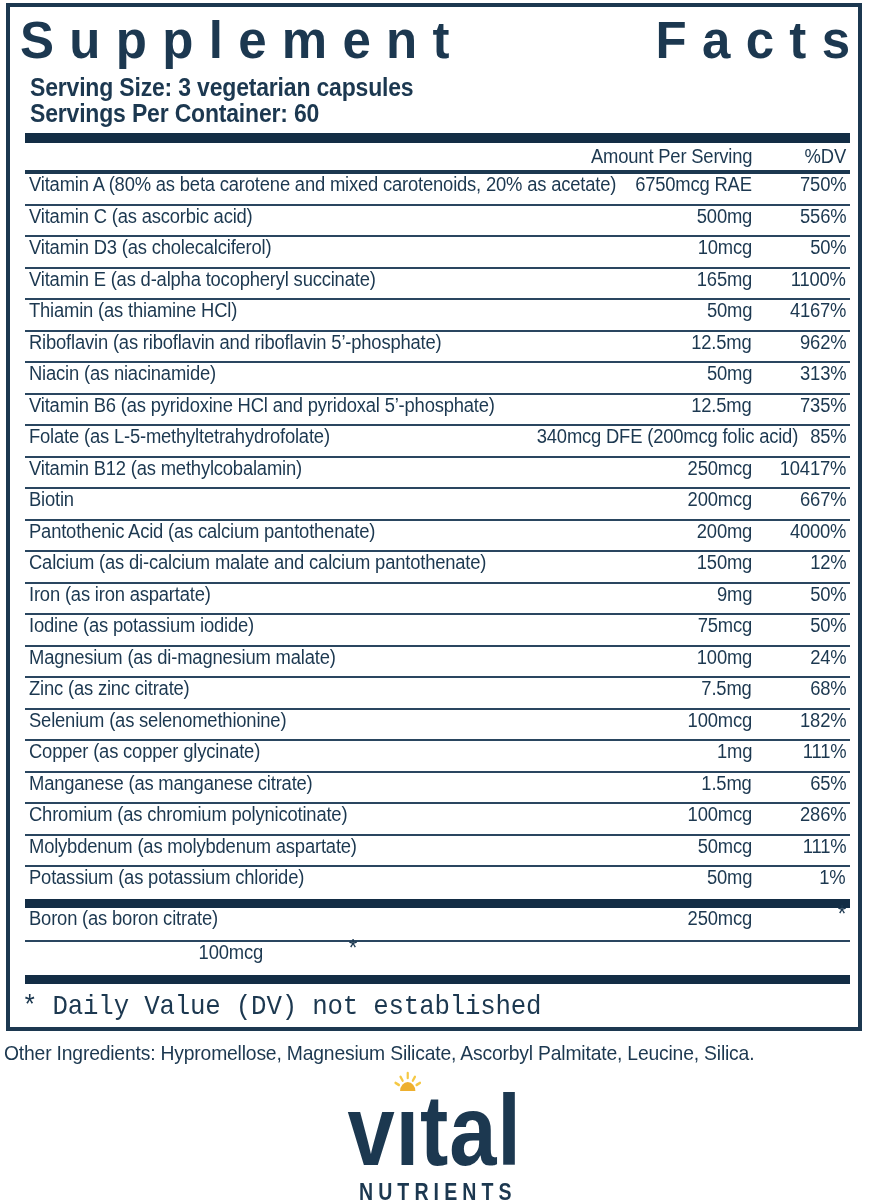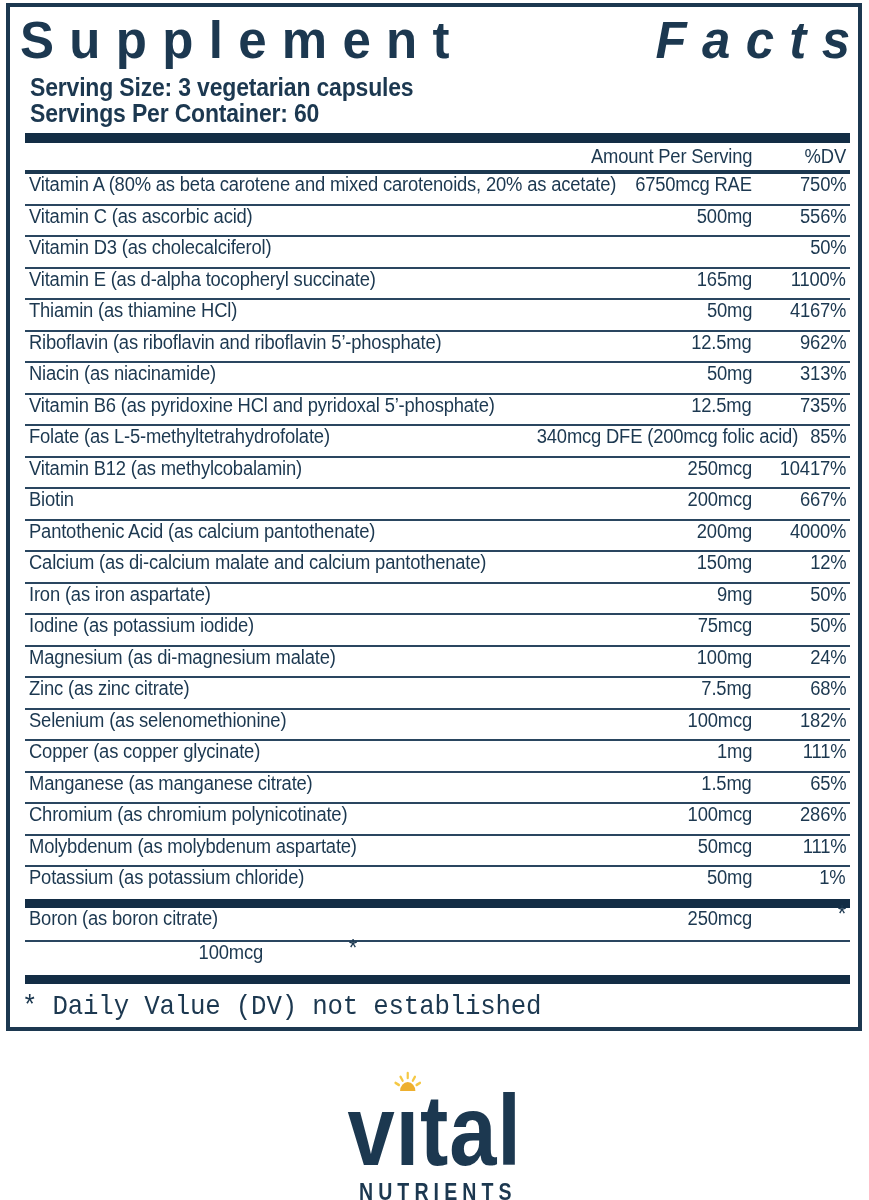--- a/index.html
+++ b/index.html
@@ -22,21 +22,21 @@
     padding:0 8px 0 12px;
     background:#fff;
   }
   .title{
     display:flex;justify-content:space-between;
     margin-top:8px;margin-left:-2px;
     font-size:51px;font-weight:bold;line-height:1.0;color:var(--ink);
     white-space:nowrap;
   }
   .title span{letter-spacing:0.30em;}
-  .title span:last-child{margin-right:-0.30em;font-style:italic;}
+  .title span:last-child{margin-right:-0.30em;}
 
   .serving{margin-left:8px;font-size:25px;font-weight:bold;line-height:26px;white-space:nowrap;}
   .serving:first-of-type{margin-top:8px;}
 
   .cond{display:inline-block;transform:scaleX(0.92);transform-origin:0 50%;white-space:nowrap;letter-spacing:-0.2px;}
   .cond-r{display:inline-block;transform:scaleX(0.92);transform-origin:100% 50%;white-space:nowrap;letter-spacing:-0.2px;}
   .cond-c{display:inline-block;transform:scaleX(0.85);transform-origin:50% 50%;white-space:nowrap;}
 
   .bar{height:10px;background:var(--bar);margin-left:3px;margin-top:7px;}
   .bar.mid{height:9px;margin-top:0;}
@@ -110,20 +110,21 @@
   </div>
 
   <div class="row">
     <span class="r-name"><span class="cond">Vitamin C (as ascorbic acid)</span></span>
     <span class="r-amt"><span class="cond-r">500mg</span></span>
     <span class="r-dv"><span class="cond-r">556%</span></span>
   </div>
 
   <div class="row">
     <span class="r-name"><span class="cond">Vitamin D3 (as cholecalciferol)</span></span>
+    <span class="r-amt"><span class="cond-r">10mcg</span></span>
     <span class="r-dv"><span class="cond-r">50%</span></span>
   </div>
 
   <div class="row">
     <span class="r-name"><span class="cond">Vitamin E (as d-alpha tocopheryl succinate)</span></span>
     <span class="r-amt"><span class="cond-r">165mg</span></span>
     <span class="r-dv"><span class="cond-r">1100%</span></span>
   </div>
 
   <div class="row">
@@ -254,20 +255,21 @@
     <span class="r-amt"><span class="cond-r">100mcg</span></span>
     <span class="r-dv"><span class="cond-r star">*</span></span>
   </div>
 </div>
 
     <div class="bar mid"></div>
 
     <p class="footnote"><span class="cond">* Daily Value (DV) not established</span></p>
   </section>
 
+  <p class="other"><span class="cond">Other Ingredients: Hypromellose, Magnesium Silicate, Ascorbyl Palmitate, Leucine, Silica.</span></p>
 
   <div class="logo">
     <div class="vital"><span>v</span><span class="iwrap"><span>ı</span><svg class="sun" viewBox="0 0 34 30" aria-hidden="true">
         <path d="M8,26 a9,9 0 0 1 18,0 z" fill="var(--gold)"></path>
         <g stroke="var(--ray)" stroke-width="2.6" stroke-linecap="round">
           <line x1="17" y1="13" x2="17" y2="8"></line>
           <line x1="23" y1="15.6" x2="25.5" y2="11.8"></line>
           <line x1="11" y1="15.6" x2="8.5" y2="11.8"></line>
           <line x1="27.4" y1="20" x2="31.4" y2="17.8"></line>
           <line x1="6.6" y1="20" x2="2.6" y2="17.8"></line>

